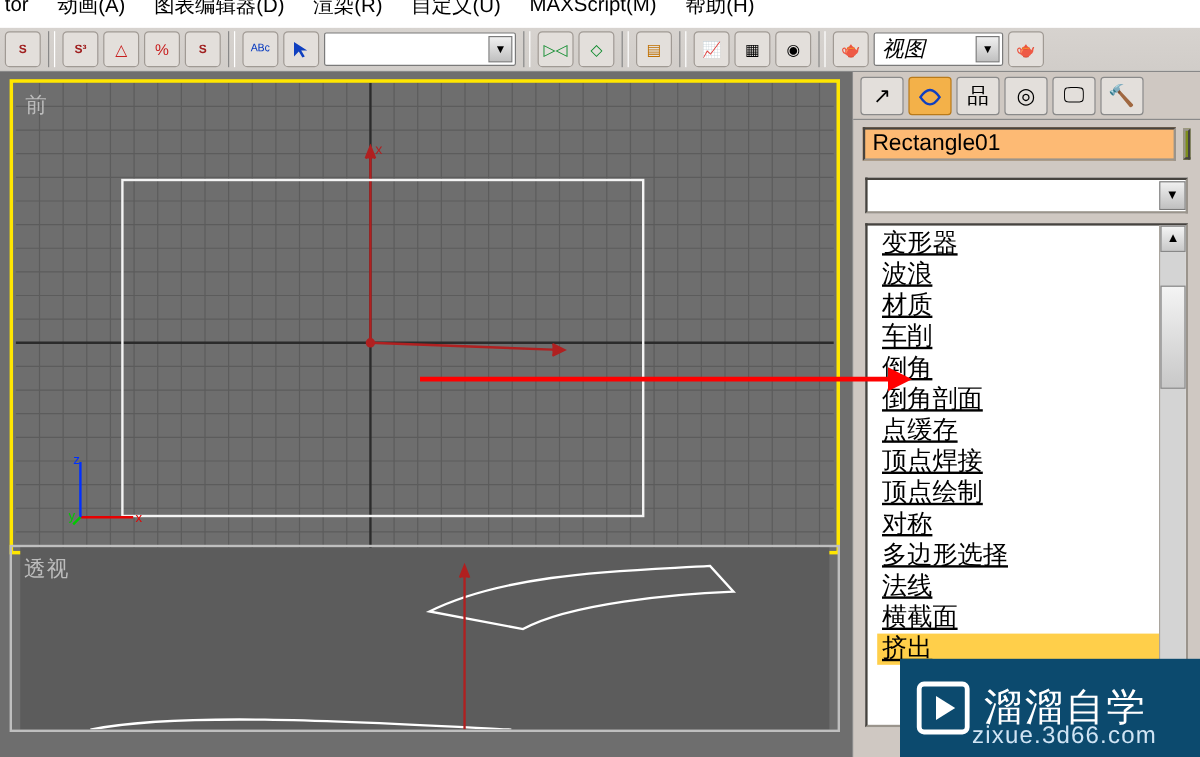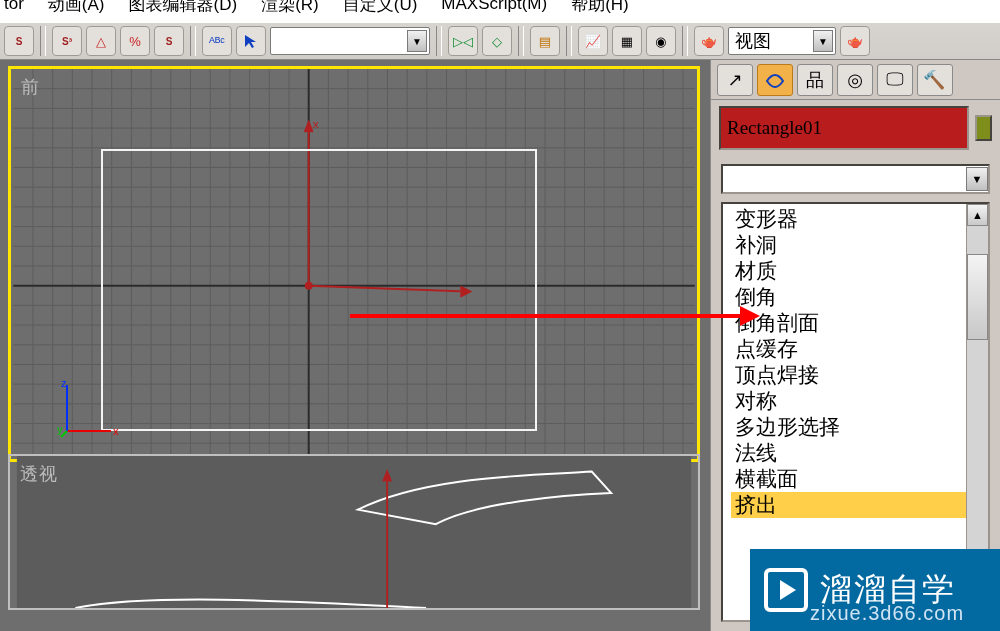--- a/index.html
+++ b/index.html
@@ -19,21 +19,21 @@
                display:flex; align-items:center; justify-content:center; cursor:pointer;
                position:relative; border-radius:4px; }
     .sep{ width:6px; height:30px; border-left:1px solid #888; border-right:1px solid #fff; margin:0 2px; }
     .tool-lbl{ font-size:10px; color:#a02020; font-weight:bold; }
     .combo{ height:28px; min-width:160px; background:#fff; border:1px solid #7a7a7a;
             display:flex; align-items:center; justify-content:flex-end; padding-right:2px;
             border-radius:2px; }
     .combo .dd{ width:20px; height:22px; background:linear-gradient(#f0f0f0,#c0c0c0);
                 border:1px solid #7a7a7a; display:flex; align-items:center; justify-content:center;
                 font-size:10px; }
-    .combo.small{ min-width:108px; }
+    .combo.small{ min-width:108px;font-style:italic; }
     .combo.small .txt{ flex:1; padding-left:6px; font-size:18px; }
     
     .viewport-area{ position:absolute; left:0; top:60px; width:710px; height:571px;
                     background:#6e6e6e; }
     .panel-area{ position:absolute; left:710px; top:60px; width:290px; height:571px;
                  background:#cfc8c2; border-left:1px solid #8a8a8a; }
     
     .vp-front{ position:absolute; left:8px; top:6px; width:692px; height:396px;
                border:3px solid #ffe600; overflow:hidden; }
     .vp-persp{ position:absolute; left:8px; top:394px; width:692px; height:156px;
@@ -48,48 +48,48 @@
     .z-axis{ stroke:#0030ff; stroke-width:2; }
     .y-axis{ stroke:#00c800; stroke-width:2; }
     
     .cmd-tabs{ display:flex; height:40px; align-items:center; gap:4px;
                padding:4px 6px; background:#cfc8c2; border-bottom:1px solid #8a8a8a; }
     .cmd-tab{ width:36px; height:32px; border:1px solid #8a8a8a; background:#e3dfdb;
               display:flex; align-items:center; justify-content:center; cursor:pointer;
               font-size:18px; border-radius:3px; }
     .cmd-tab.active{ background:#f3b149; border-color:#b97a1a; }
     .name-row{ display:flex; align-items:center; gap:6px; padding:6px 8px; }
-    .name-in{ flex:1; height:44px; border:2px inset #9a948c; background:#b91c1c;
-              font-family:Liberation Serif, serif; font-size:19px; padding:0 6px; }
+    .name-in{ flex:1; height:28px; border:2px inset #9a948c; background:#fdba74;
+              font-family:Liberation Sans, sans-serif; font-size:19px; padding:0 6px; }
     .color-sw{ width:26px; height:26px; background:#7d8e1a; border:2px outset #9a948c; }
     .mod-dd{ margin:8px 10px; height:30px; background:#fff; border:2px inset #9a948c;
              display:flex; align-items:center; justify-content:flex-end; }
     .mod-dd .dd{ width:22px; height:24px; background:linear-gradient(#f0f0f0,#c0c0c0);
                  border:1px solid #7a7a7a; display:flex; align-items:center; justify-content:center;
                  font-size:11px; }
     .mod-list-wrap{ margin:0 10px; height:420px; border:2px inset #9a948c; background:#fff;
                     display:flex; }
     .mod-list{ flex:1; overflow:hidden; font-size:21px; line-height:26px;
                padding:2px 0 0 8px; color:#000; position:relative; }
-    .mod-list .item{ white-space:nowrap; cursor:pointer; padding-left:4px; }
+    .mod-list .item{ white-space:nowrap; cursor:pointer; padding-left:4px;text-decoration:underline; }
     .mod-list .item.hl{ background:#ffcf4a; }
     .mod-scroll{ width:22px; background:#e2e2e2; border-left:1px solid #9a948c;
                  display:flex; flex-direction:column; }
     .sc-btn{ height:22px; background:linear-gradient(#f4f4f4,#c8c8c8);
              border:1px solid #888; display:flex; align-items:center; justify-content:center;
              font-size:11px; cursor:pointer; }
     .sc-track{ flex:1; background:#d4d4d4; position:relative; }
     .sc-thumb{ position:absolute; left:0; right:0; top:28px; height:86px;
                background:linear-gradient(#f4f4f4,#c8c8c8); border:1px solid #888; }
     
     .arrow-svg{ position:absolute; left:350px; top:296px; width:410px; height:40px;
                 pointer-events:none; z-index:50; }
     
     .watermark{ position:absolute; right:0; bottom:0; width:250px; height:82px;
-                background:#0369a1; color:#fff; display:flex; align-items:center;
+                background:#0c4a6e; color:#fff; display:flex; align-items:center;
                 gap:12px; padding:0 14px; font-size:32px; letter-spacing:2px;
                 font-weight:500; z-index:100; }
     .watermark .url{ position:absolute; left:60px; bottom:6px; font-size:20px;
                      letter-spacing:1px; color:#d0e4f4; }
     .play-icon{ width:44px; height:44px; border:4px solid #fff; border-radius:6px;
                 display:flex; align-items:center; justify-content:center; }
     .play-icon::before{ content:""; width:0; height:0; border-left:16px solid #fff;
                         border-top:10px solid transparent; border-bottom:10px solid transparent;
                         margin-left:4px; }
     
@@ -273,26 +273,28 @@
     <div class="color-sw"></div>
   </div>
 
   <div class="mod-dd">
     <div class="dd">▼</div>
   </div>
 
   <div class="mod-list-wrap">
     <div class="mod-list" id="mod-list">
         <div class="item">变形器</div>
-        <div class="item">补洞</div>
+        <div class="item">波浪</div>
         <div class="item">材质</div>
+        <div class="item">车削</div>
         <div class="item">倒角</div>
         <div class="item">倒角剖面</div>
         <div class="item">点缓存</div>
         <div class="item">顶点焊接</div>
+        <div class="item">顶点绘制</div>
         <div class="item">对称</div>
         <div class="item">多边形选择</div>
         <div class="item">法线</div>
         <div class="item">横截面</div>
         <div class="item hl">挤出</div>
       </div>
     <div class="mod-scroll">
       <div class="sc-btn">▲</div>
       <div class="sc-track">
         <div class="sc-thumb"></div>

